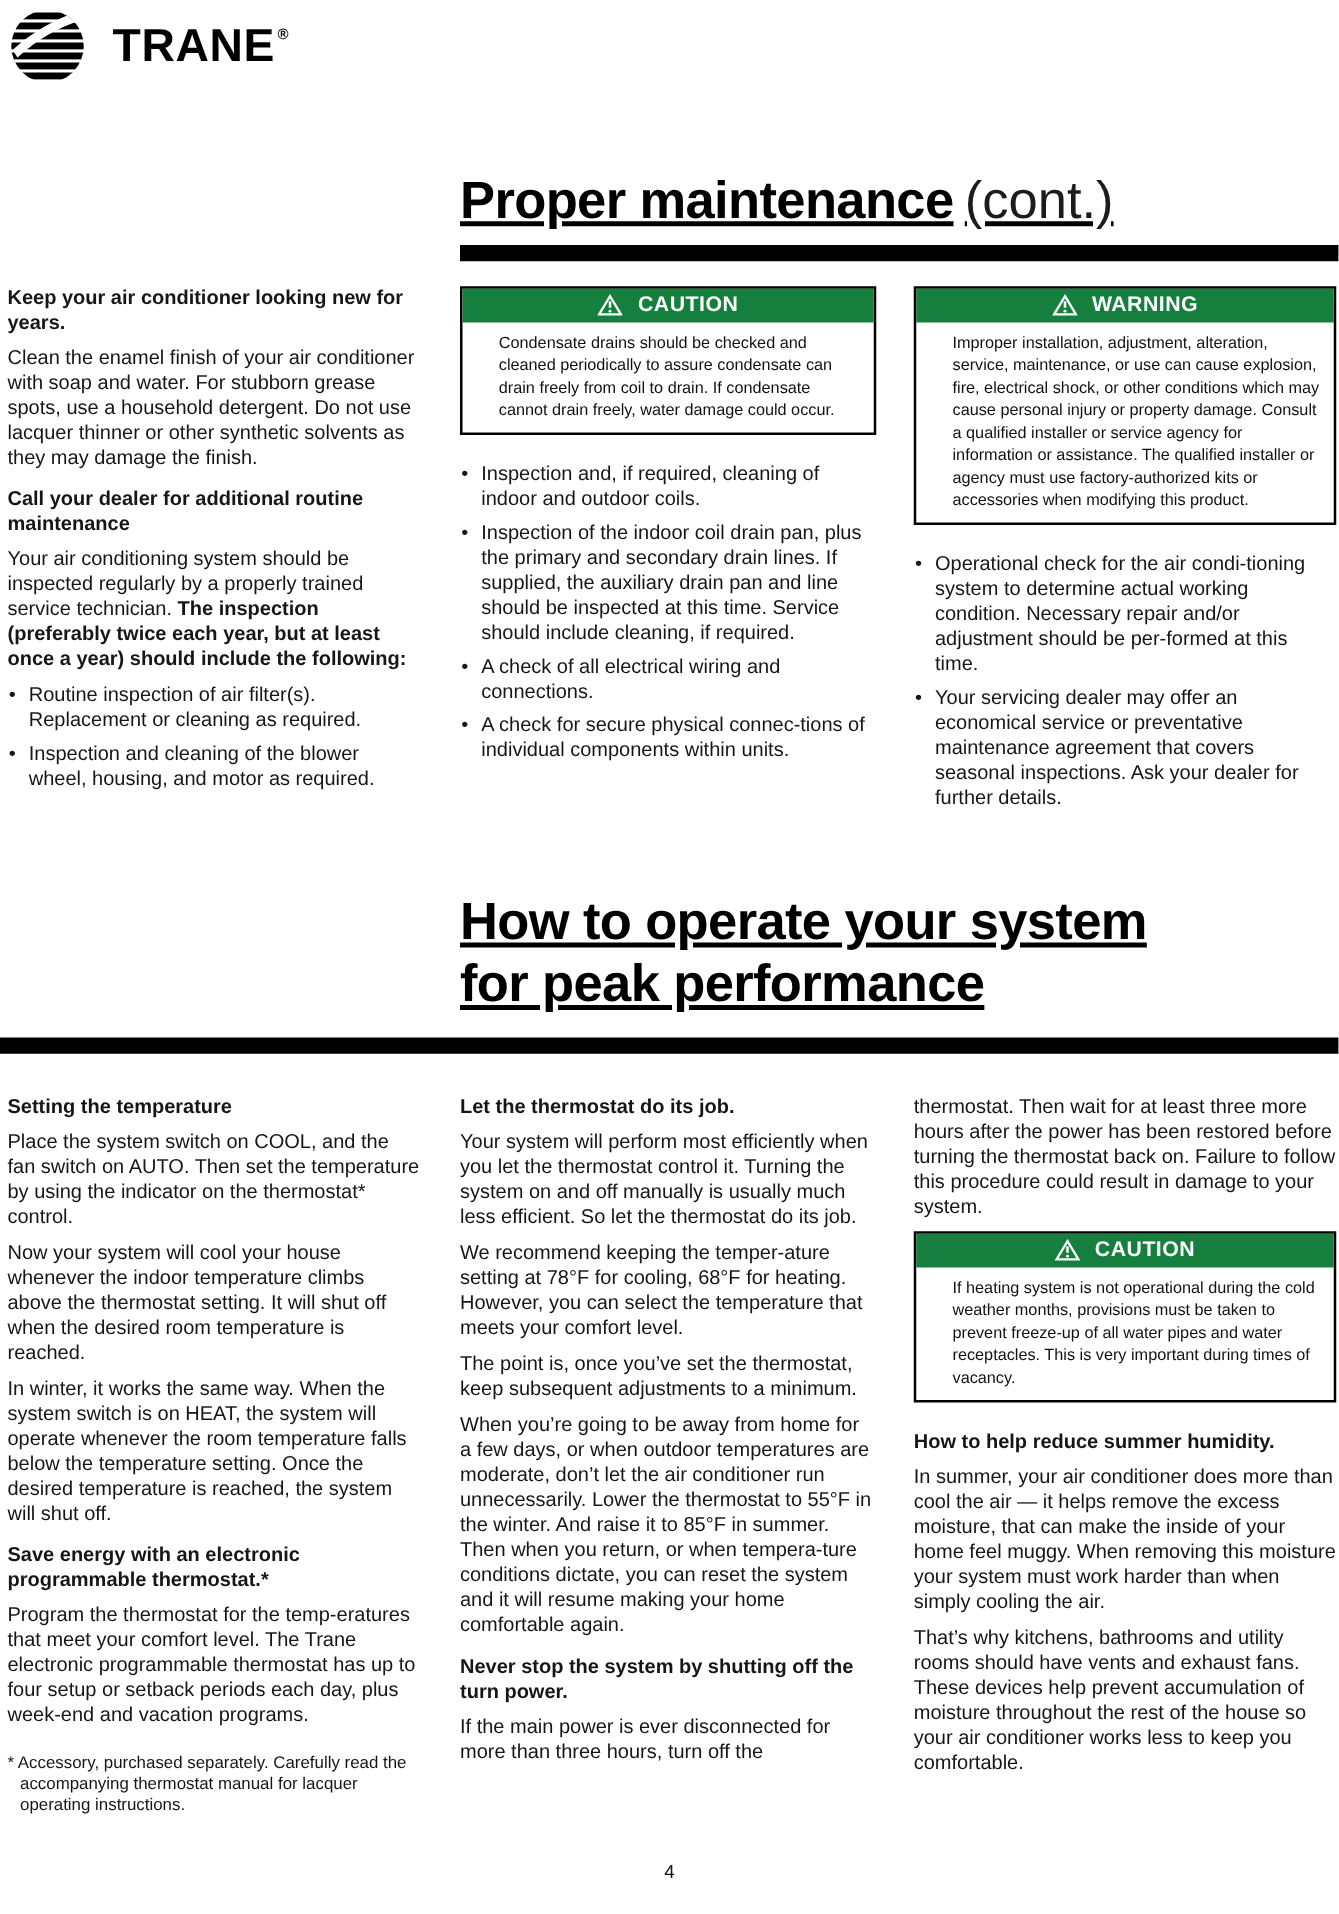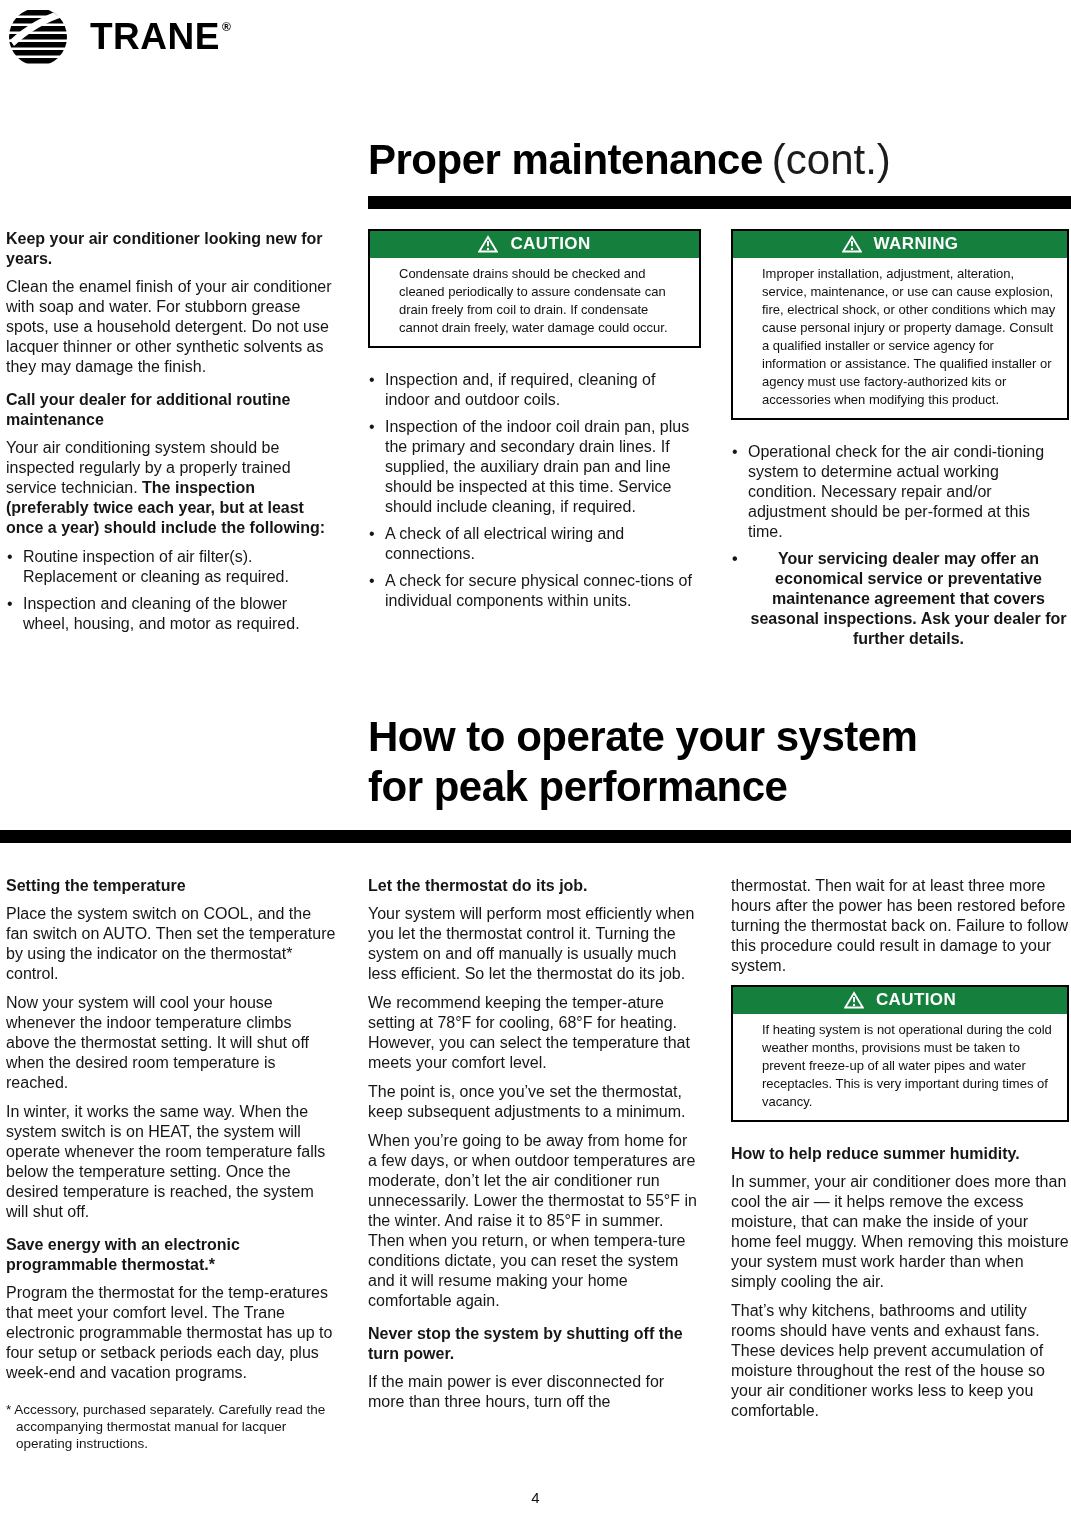--- a/index.html
+++ b/index.html
@@ -14,21 +14,21 @@
     overflow: hidden;
     margin: 0 auto;
   }
 
   
   .logo { position: absolute; top: 6px; left: 4px; display: flex; align-items: center; gap: 14px; }
   .logo-word { font-weight: bold; font-size: 37px; letter-spacing: 0.5px; color: #000; }
   .logo-reg { font-size: 12px; font-weight: bold; vertical-align: 18px; margin-left: 2px; }
 
   
-  .sec-title { position: absolute; font-weight: bold; font-size: 42px; letter-spacing: -0.5px; color: #000; }
+  .sec-title { position: absolute; font-weight: bold; font-size: 42px; letter-spacing: -0.5px; color: #000; text-decoration: underline; }
   .sec1-title { top: 136px; left: 368px; }
   .t-light { font-weight: normal; margin-left: 9px; letter-spacing: 0; color: #1c1c1c; }
   .sec2-title { top: 712px; left: 368px; line-height: 50px; }
   .t-line { display: block; }
 
   .rule { position: absolute; background: #000; height: 13px; }
   .rule1 { top: 196px; left: 368px; width: 703px; }
   .rule2 { top: 830px; left: 0; width: 1071px; }
 
   
@@ -41,21 +41,21 @@
   .s2c2 { left: 368px; width: 331px; }
   .s2c3 { left: 731px; width: 338px; }
 
   
   .p { font-size: 16px; line-height: 20px; margin-bottom: 9px; }
   .h { font-weight: bold; font-size: 16px; line-height: 20px; margin: 13px 0 8px 0; }
   .h.first { margin-top: 0; }
 
   .bullet { position: relative; padding-left: 17px; font-size: 16px; line-height: 20px; margin-bottom: 7px; }
   .bullet::before { content: "\2022"; position: absolute; left: 1px; }
-  .bold { font-weight: bold; text-align: center; }
+  .bold { font-weight: normal; }
 
   
   .alert { border: 2px solid #000; margin-bottom: 22px; background: #fff; }
   .alert-head { display: flex; align-items: center; justify-content: center; gap: 12px; background: #15803d; color: #fff; padding: 3px 0 4px 0; }
   .alert-label { font-weight: bold; font-size: 17px; letter-spacing: 0.4px; }
   .alert-body { padding: 7px 9px 9px 9px; font-size: 13px; line-height: 18px; color: #111; margin-left: 20px; }
 
   .footnote { margin-top: 18px; font-size: 13.5px; line-height: 17px; padding-left: 10px; text-indent: -10px; }
 
   

